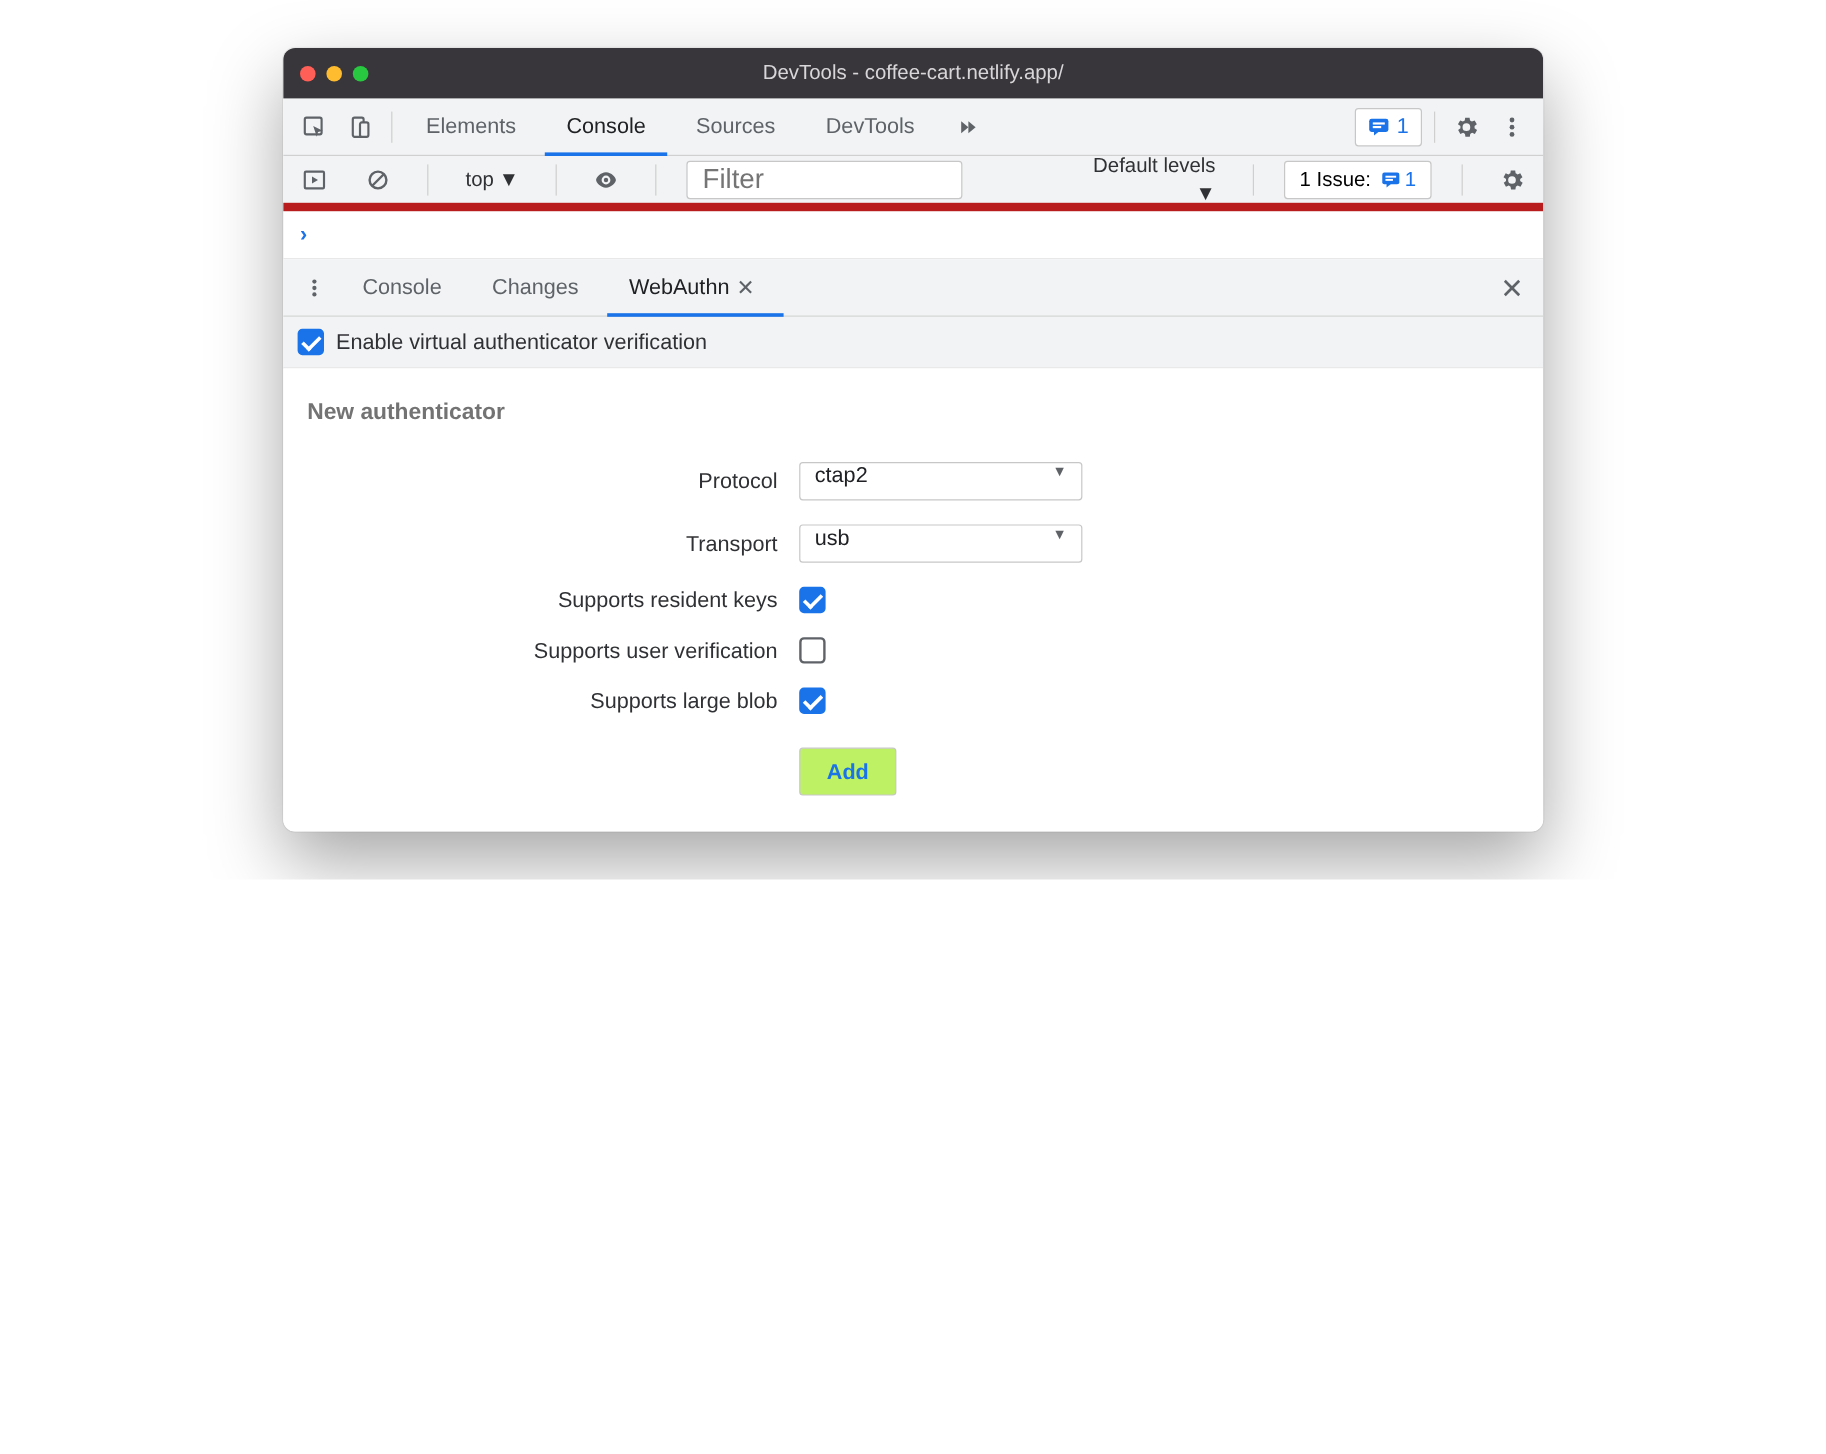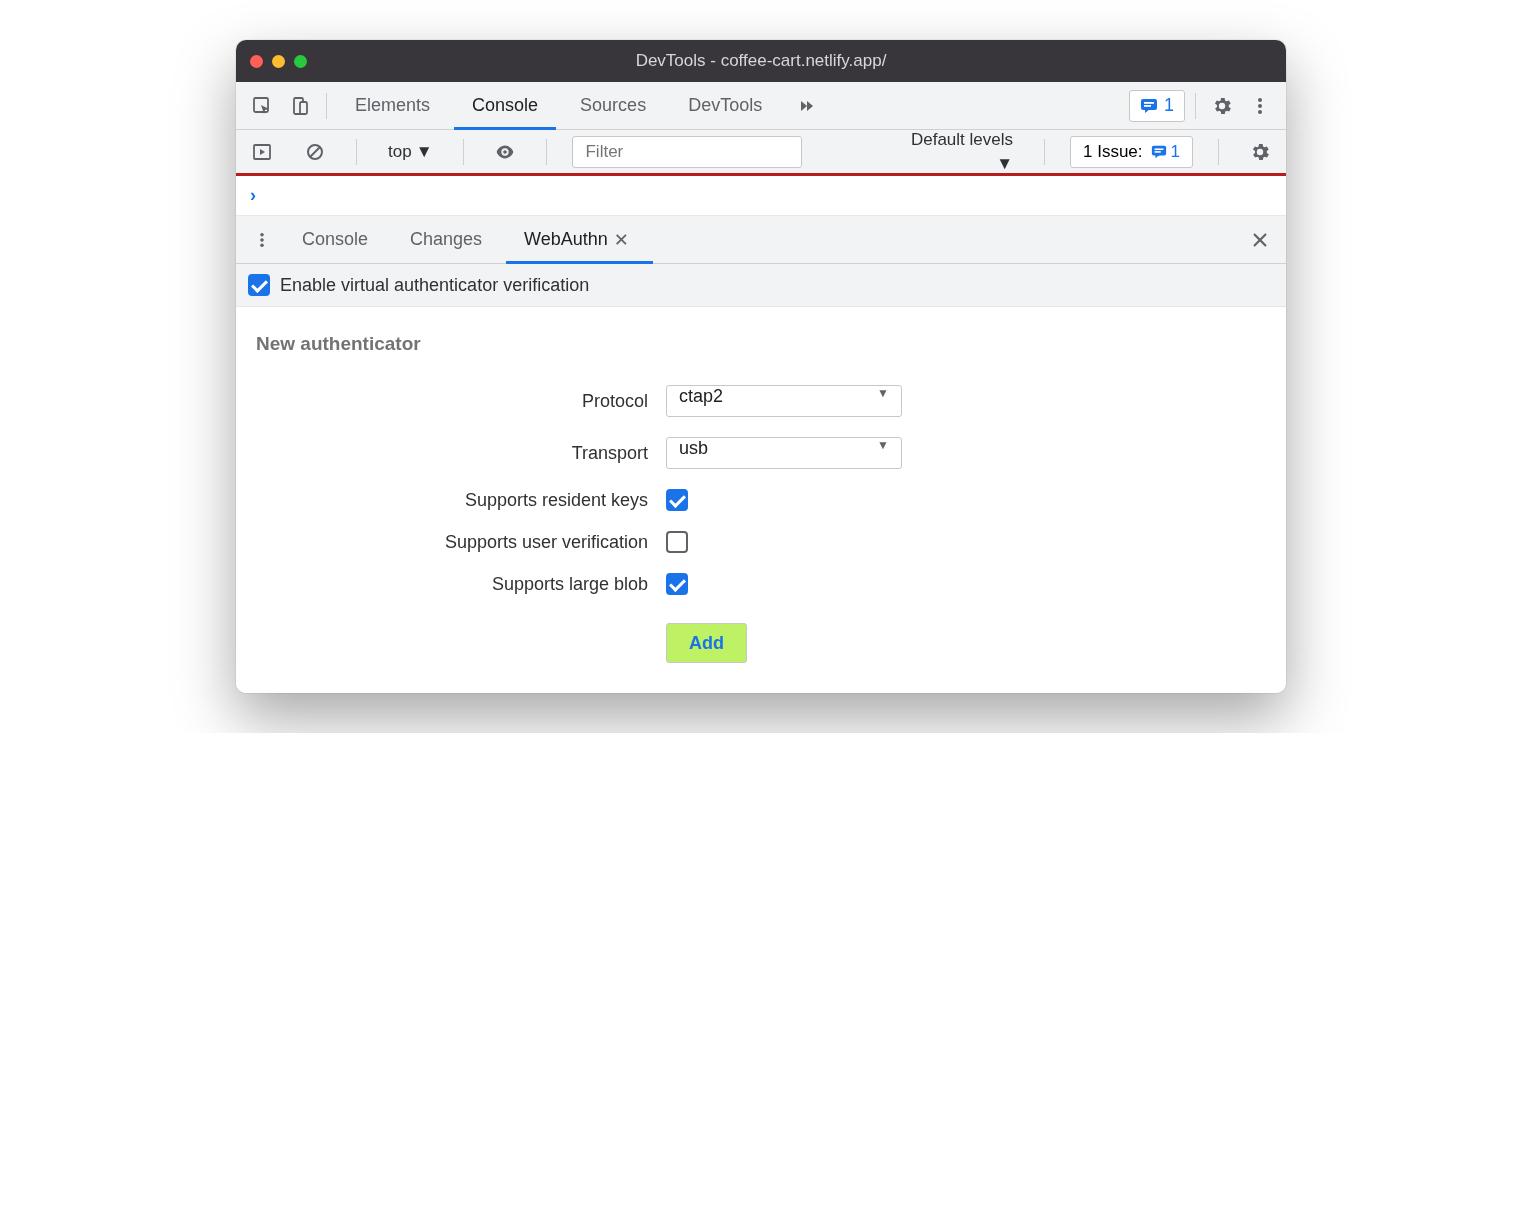--- a/index.html
+++ b/index.html
@@ -58,27 +58,27 @@
 .spacer { flex:1; }
 .badge {
   background:#fff; border:1px solid #c7c7c7; border-radius:3px;
   height:32px; padding:0 10px; display:flex; align-items:center; gap:6px;
   color:#1a73e8; font-size:18px; font-weight:500; cursor:pointer;
 }
 .gear, .kebab { color:#5f6368; }
 .chev { margin-left:4px; }
 
 .console-bar {
-  background:#f1f3f4; border-bottom:3px solid #b91c1c;
+  background:#f1f3f4; border-bottom:7px solid #b91c1c;
   height:46px; display:flex; align-items:center; padding:0 10px; gap:21px;
 }
 .ctx { display:flex; align-items:center; gap:4px; color:#303134; font-size:17px; padding:0 6px; cursor:pointer;}
 .filter-input {
   height:32px; width:230px; border:1px solid #c7c7c7; border-radius:3px;
-  padding:0 12px; font-size:17px; color:#5f6368; background:#fff;
+  padding:0 12px; font-size:23px; color:#5f6368; background:#fff;
 }
 .levels { color:#303134; font-size:17px; display:flex; align-items:flex-end; gap:4px; cursor:pointer; padding:0 6px;flex-direction:column;}
 .issues-badge {
   background:#fff; border:1px solid #c7c7c7; border-radius:3px;
   height:32px; padding:0 12px; display:flex; align-items:center; gap:8px;
   font-size:17px; cursor:pointer;
 }
 .issues-badge .count { color:#1a73e8; font-weight:500; display:flex; align-items:center; gap:4px;}
 
 .console-input {

